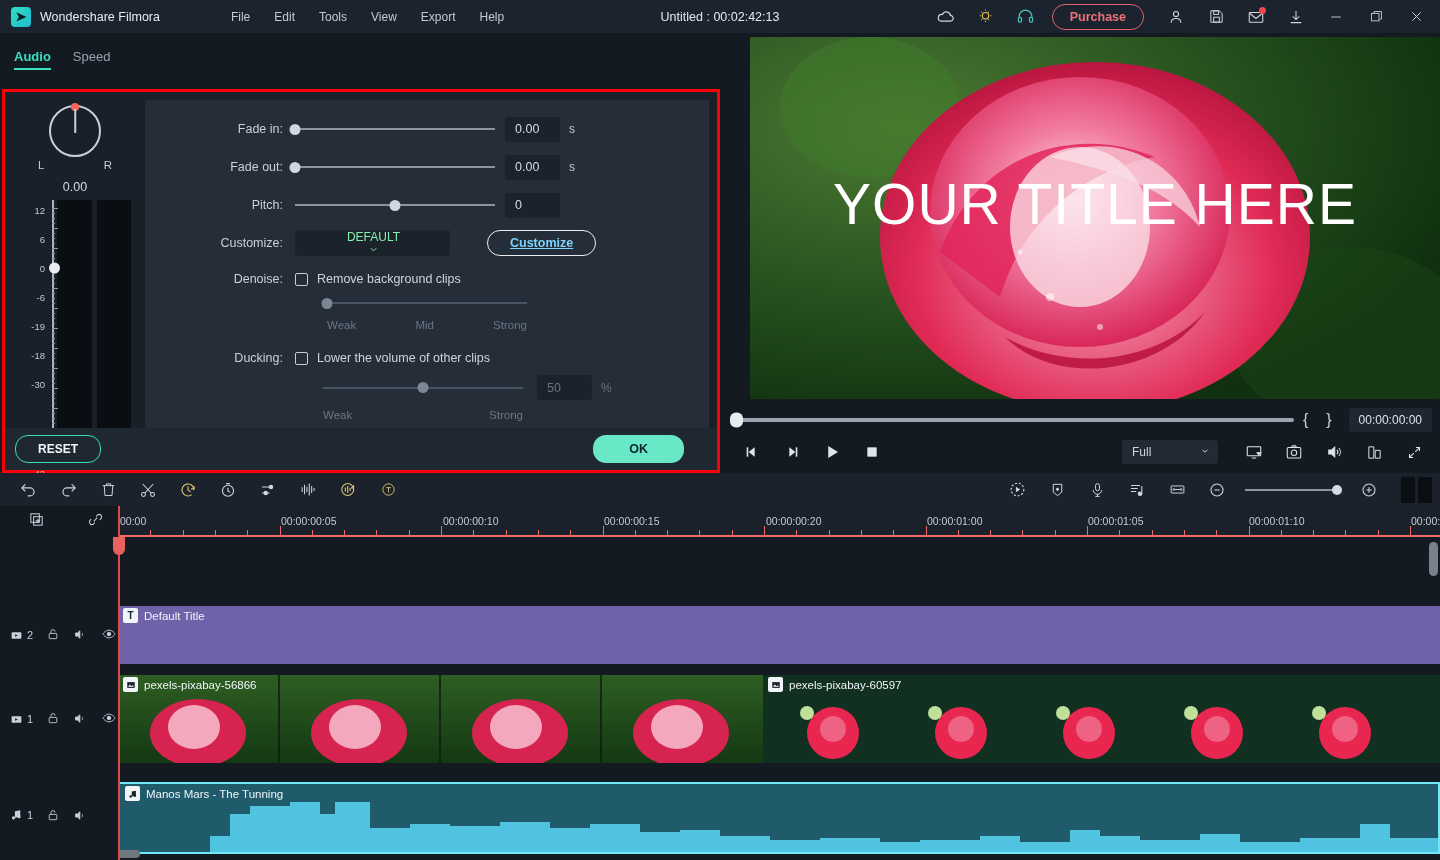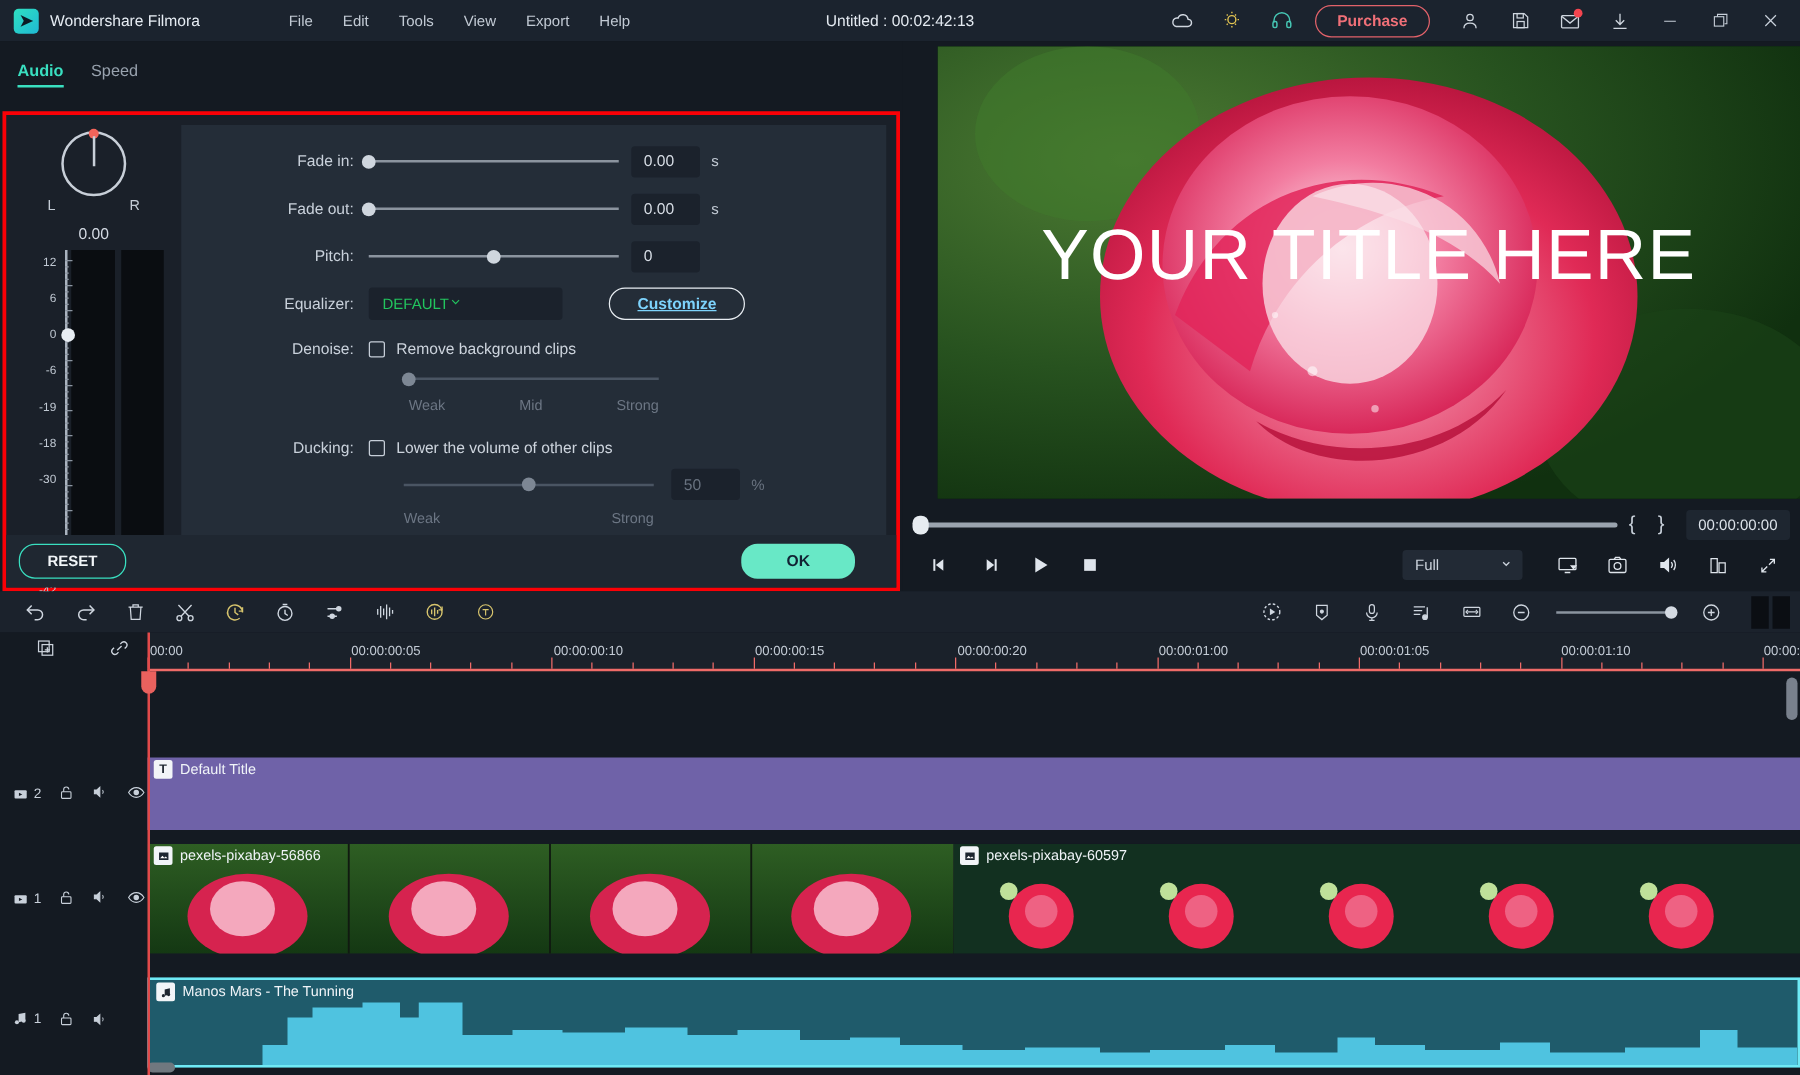--- a/index.html
+++ b/index.html
@@ -125,21 +125,21 @@
   .numbox {
     width: 55px; height: 25px; background: #1b222c; border-radius: 3px;
     display: flex; align-items: center; padding-left: 10px;
     font-size: 12.5px; color: #d6dce4; margin-left: 10px;
   }
   .numbox.dim { color: #68727f; }
   .unit { font-size: 12px; color: #c3cbd5; margin-left: 9px; }
   .select {
     width: 155px; height: 26px; background: #1b222c; border-radius: 3px;
     display: flex; align-items: center; justify-content: flex-start;
-    padding: 0 9px 0 11px; font-size: 12px; color: #22c55e;
+    padding: 0 9px 0 11px; font-size: 12px; color: #86efac; flex-direction: column;
   }
   .customize-btn {
     margin-left: 37px; border: 1.5px solid #e8edf2; border-radius: 14px;
     padding: 5px 22px; font-size: 12.5px; font-weight: bold; color: #7dd3fc; text-decoration: underline;
   }
   .cbox {
     width: 13px; height: 13px; border: 1.5px solid #c6ced8; border-radius: 2px;
     margin-right: 9px; flex: none;
   }
   .cb-label { font-size: 12.5px; color: #cdd4dd; }
@@ -370,21 +370,21 @@
         <div class="row">
           <span class="row-label">Pitch:</span>
           <div class="slider" style="width:200px">
             <span class="track"></span>
             <span class="knob-sm" style="left:50%"></span>
           </div>
           <span class="numbox">0</span>
         </div>
 
         <div class="row">
-          <span class="row-label">Equalizer:</span>
+          <span class="row-label">Customize:</span>
           <div class="select">
             <span>DEFAULT</span>
             <span>
               <svg width="11" height="11" viewBox="0 0 24 24" fill="none" stroke="currentColor" stroke-width="2">
                   <path d="M6 9l6 6 6-6"></path>
                 </svg>
             </span>
           </div>
           <div class="customize-btn">Customize</div>
         </div>

